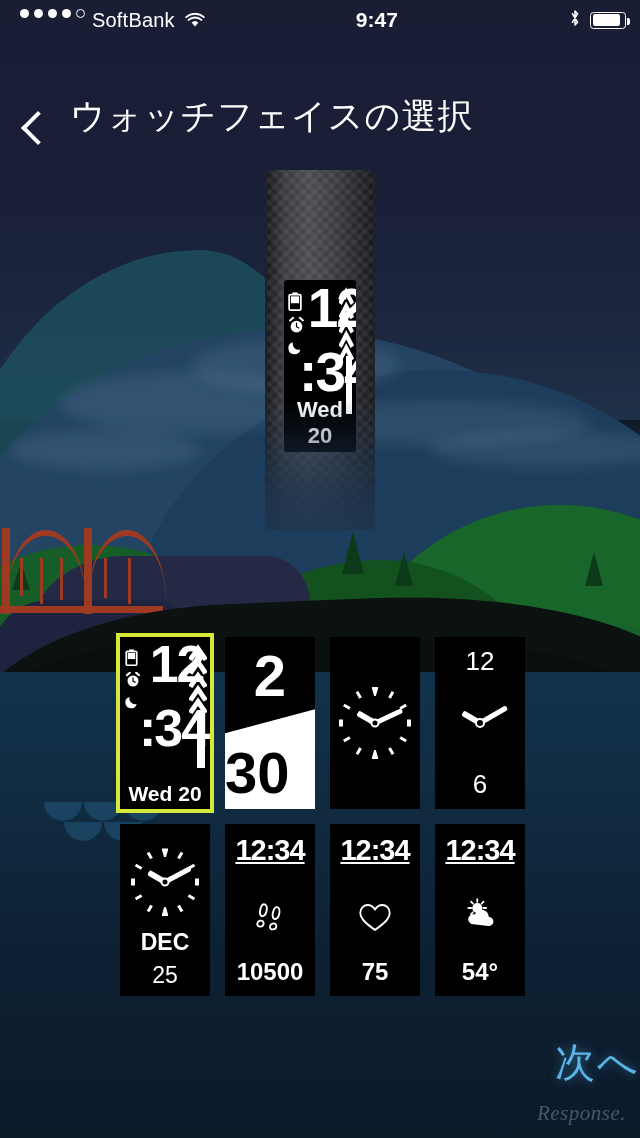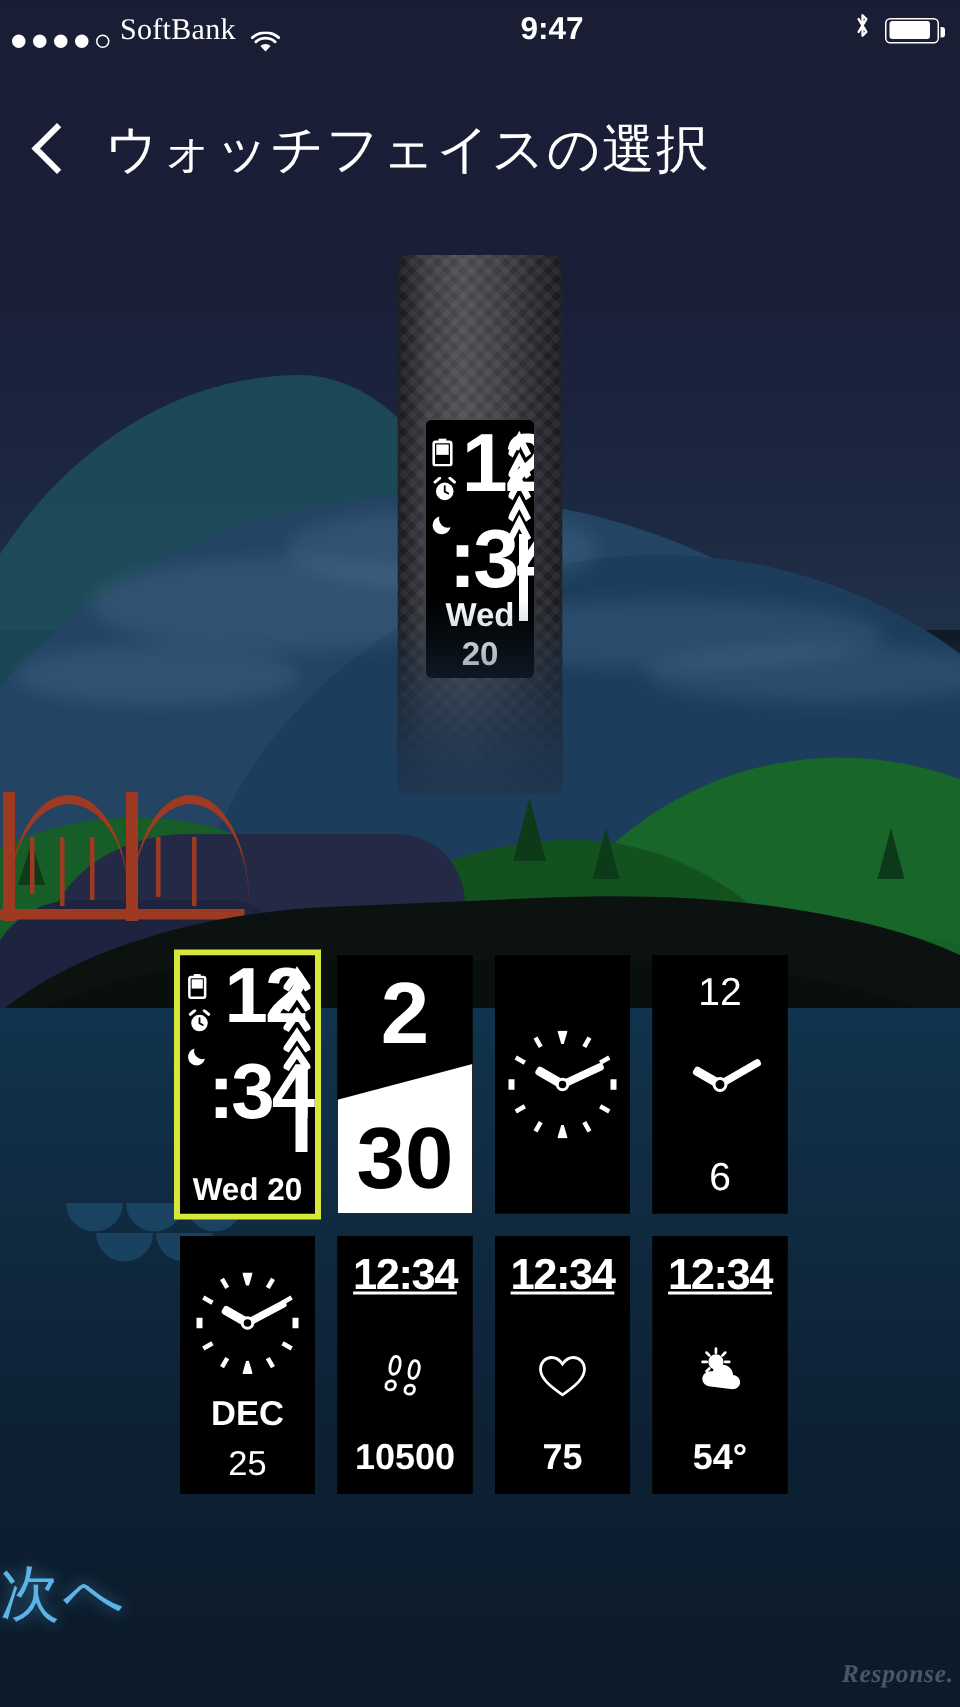--- a/index.html
+++ b/index.html
@@ -115,37 +115,37 @@
   .wave {
     position:absolute; width:38px; height:19px; background:rgba(32,88,122,.55);
     border-radius:0 0 38px 38px;
   }
 
   
   .statusbar {
     position:absolute; left:0; top:0; width:640px; height:40px; z-index:10;
     display:flex; align-items:center; color:#fff; font-size:21px;
   }
-  .sb-left { display:flex; align-items:flex-end; gap:7px; padding-left:8px;font-family:Liberation Serif, serif; }
+  .sb-left { display:flex; align-items:flex-start; gap:7px; padding-left:20px; }
   .dots { display:flex; gap:5px; align-items:center; }
   .dot { width:9px; height:9px; border-radius:50%; background:#fff; }
   .dot.hollow { background:transparent; border:1.5px solid #fff; }
   .carrier { font-size:20px; letter-spacing:.2px; }
   .wifi { width:20px; height:15px; position:relative; margin-left:3px;}
   .sb-center { flex:1; text-align:center; font-size:21px; font-weight:600; margin-left:-20px;}
   .sb-right { display:flex; align-items:center; gap:9px; padding-right:14px; }
   .batt { width:36px; height:17px; border:1.7px solid #fff; border-radius:3.5px; position:relative; }
   .batt:after { content:""; position:absolute; right:-5px; top:5px; width:3px; height:7px;
     background:#fff; border-radius:0 2px 2px 0;}
   .batt-fill { position:absolute; left:1.5px; top:1.5px; bottom:1.5px; width:82%; background:#fff; border-radius:2px;}
 
   
   .navbar {
     position:absolute; left:0; top:58px; width:640px; height:82px; z-index:10;
-    display:flex; align-items:center; color:#fff;
+    display:flex; align-items:flex-end; color:#fff;
   }
   .back-btn { width:70px; display:flex; justify-content:center; align-items:center; cursor:pointer;}
   .chev {
     width:24px; height:24px; border-left:4.5px solid #fff; border-bottom:4.5px solid #fff;
     transform:rotate(45deg); margin-left:6px;
   }
   .nav-title { font-size:35px; letter-spacing:1px; font-weight:400; }
 
   
   .hero { position:absolute; left:265px; top:170px; width:110px; height:360px; z-index:5; }
@@ -185,21 +185,21 @@
   .fa-chev { position:absolute; right:3%; top:4%; width:20%; }
   .fa-bar { position:absolute; right:6%; top:43%; width:8%; background:#fff; }
 
   
   .fb { position:relative; width:100%; height:100%; background:#000; }
   .fb-top { position:absolute; left:0; right:0; top:0; text-align:center; font-weight:700; color:#fff;}
   .fb-white {
     position:absolute; left:0; bottom:0; width:100%; height:58%;
     background:#fff; clip-path:polygon(0 24%,100% 0,100% 100%,0 100%);
   }
-  .fb-bot { position:absolute; left:0; right:0; bottom:4%; text-align:center; font-weight:700; color:#000;}
+  .fb-bot { position:absolute; left:0; right:0; bottom:4%; text-align:left; font-weight:700; color:#000;}
 
   
   .dial { position:absolute; left:50%; top:50%; transform:translate(-50%,-50%); }
   .tick { position:absolute; left:50%; top:0; background:#fff; transform-origin:50% 0; }
   .hand {
     position:absolute; left:50%; bottom:50%; background:#fff; transform-origin:50% 100%;
     border-radius:2px;
   }
   .hub { position:absolute; left:50%; top:50%; transform:translate(-50%,-50%);
     border-radius:50%; border:2px solid #fff; background:#000;}
@@ -212,29 +212,29 @@
   
   .grid {
     position:absolute; left:120px; top:637px; width:400px; z-index:8;
     display:grid; grid-template-columns:repeat(4,90px); gap:15px 15px;
   }
   .thumb { width:90px; height:172px; background:#000; position:relative; cursor:pointer; }
   .thumb.selected { outline:4px solid #d6e83a; outline-offset:0; }
 
   
   .next-btn {
-    position:absolute; left:0; top:1035px; width:640px; text-align:left; z-index:10;
+    position:absolute; left:0; top:1035px; width:640px; text-align:right; z-index:10;
     color:#5ab4e6; font-size:40px; letter-spacing:2px; cursor:pointer;
     text-shadow:0 0 10px rgba(90,180,230,.55);
   }
 
   .watermark {
-    position:absolute; right:4px; bottom:12px; z-index:11;
-    color:rgba(200,215,225,.32); font-size:17px; font-style:italic;
-    letter-spacing:.5px; font-family:"Liberation Serif",serif;font-weight:bold;
+    position:absolute; right:14px; bottom:12px; z-index:11;
+    color:rgba(200,215,225,.32); font-size:21px; font-style:italic;
+    letter-spacing:.5px; font-family:"Liberation Serif",serif;
   }
 </style>
 </head>
 <body>
 
 <div class="scene">
   <div class="sky"></div>
   <div class="mtn-teal"></div>
   <div class="mtn-blue-a"></div>
   <div class="mtn-blue-b"></div>

